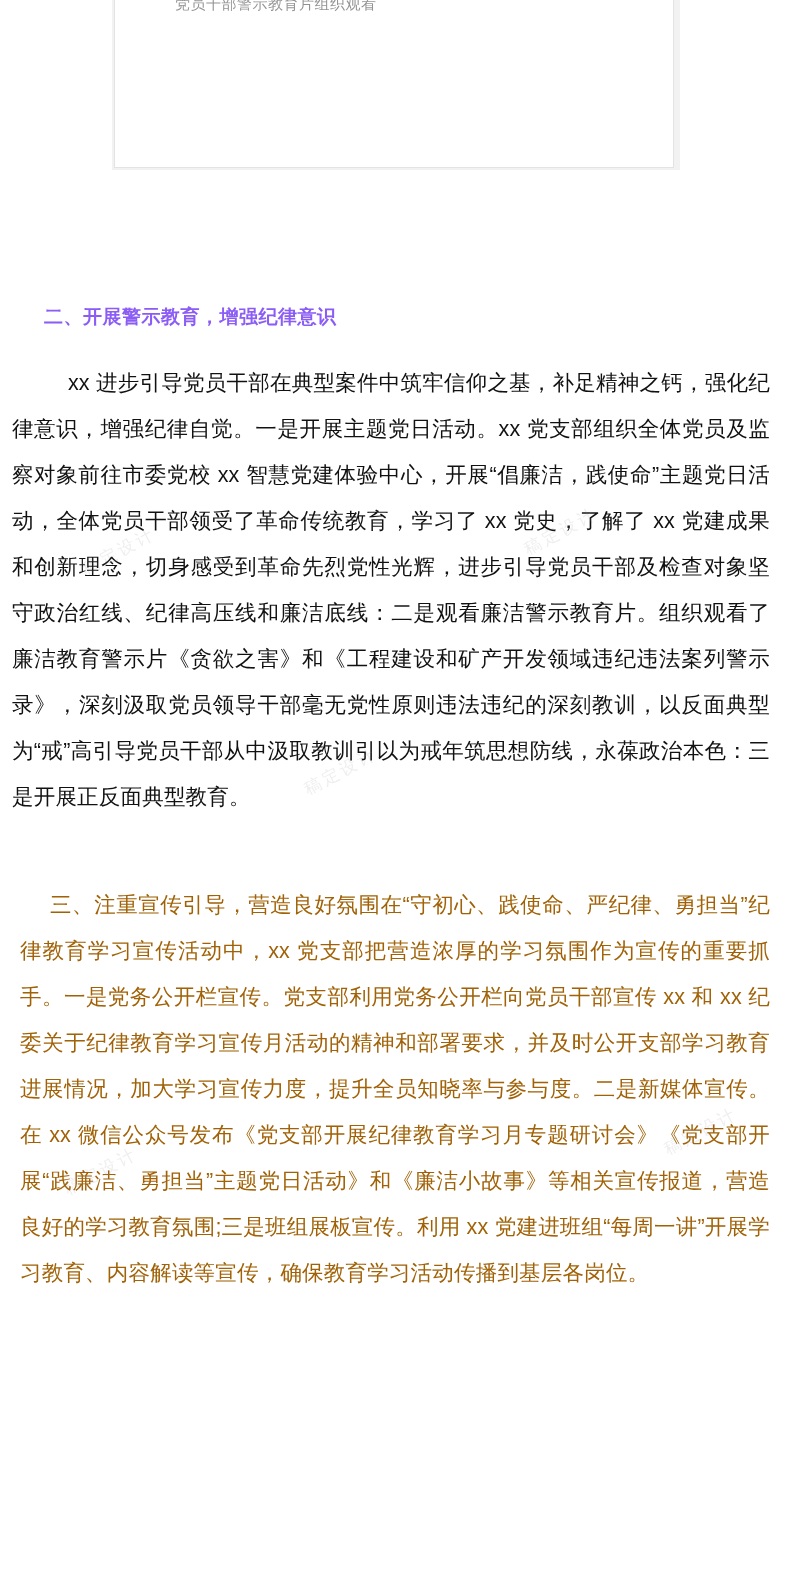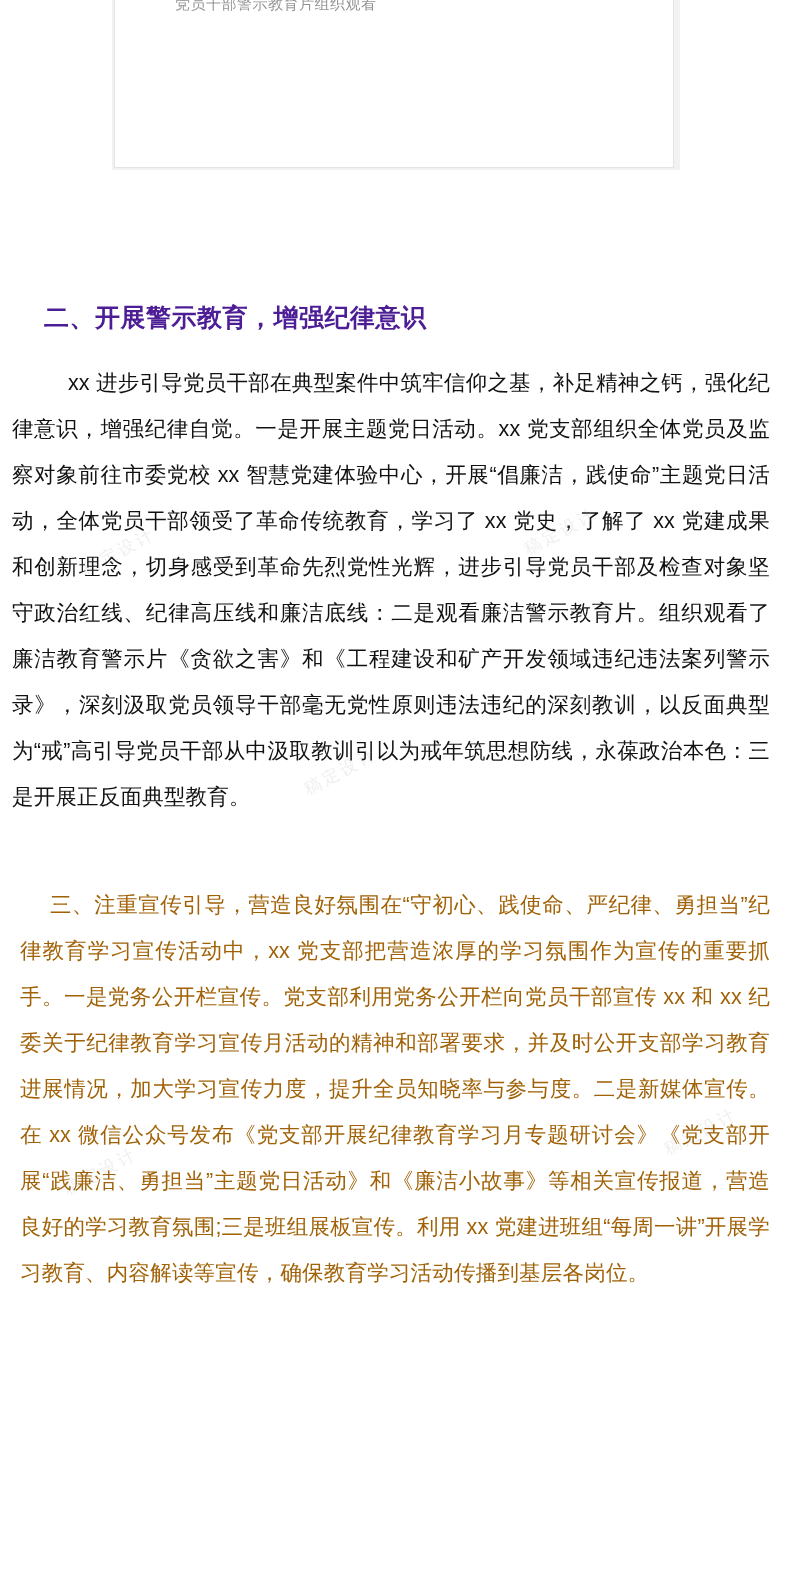--- a/index.html
+++ b/index.html
@@ -51,24 +51,24 @@
   .doc {
     position: absolute;
     left: 0;
     top: 300px;
     width: 800px;
   }
   .section {
     margin: 0 0 20px 0;
   }
   .heading {
-    font-size: 25px;
+    font-size: 19px;
     line-height: 34px;
     font-weight: bold;
-    color: #4c1d95;
+    color: #8b5cf6;
     margin: 0 0 26px 0;
     padding: 0 24px 0 44px;
     letter-spacing: 0.5px;
   }
   .para {
     font-size: 21.5px;
     line-height: 46px;
     color: #111111;
     margin: 0;
     padding: 0 30px 0 12px;

